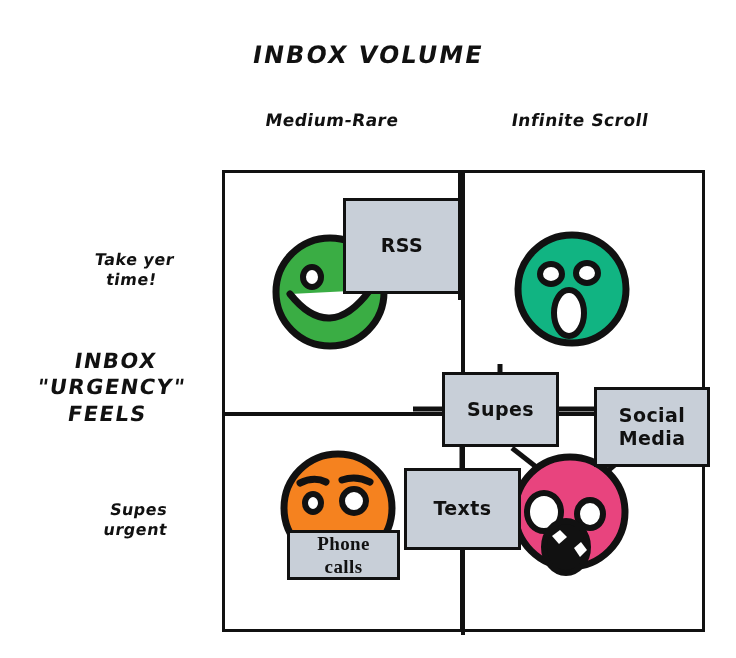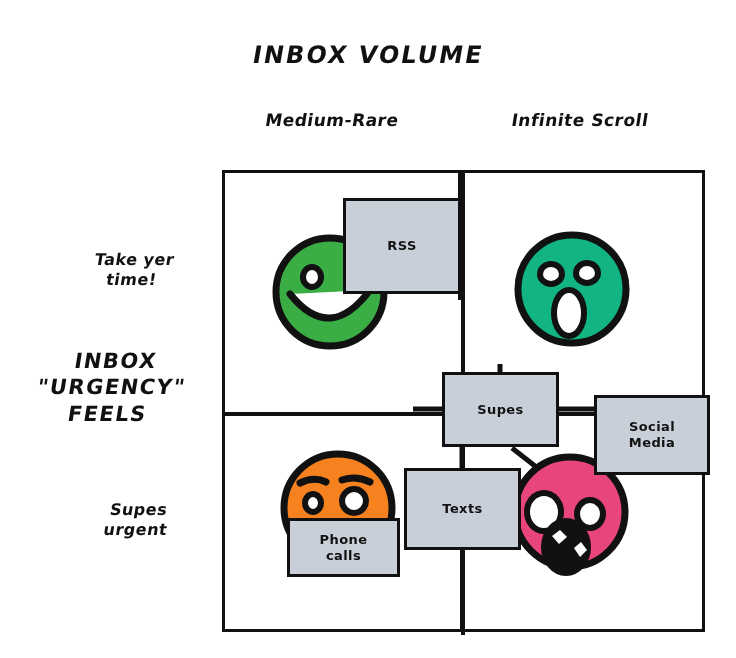--- a/index.html
+++ b/index.html
@@ -122,31 +122,31 @@
     position: absolute;
     background: #c8cfd8;
     border: 3.5px solid #111111;
     box-sizing: border-box;
     display: flex;
     align-items: center;
     justify-content: center;
     text-align: center;
     font-family: "DejaVu Sans", sans-serif;
     font-weight: 600;
-    font-size: 13px;
+    font-size: 19px;
     color: #111111;
     line-height: 1.22;
     white-space: pre-line;
     letter-spacing: 0.4px;
   }
   #label-rss          { left: 343px; top: 198px; width: 118px; height: 96px; }
   #label-email        { left: 442px; top: 372px; width: 117px; height: 75px; }
-  #label-social-media { left: 594px; top: 395px; width: 116px; height: 80px; text-align: center; }
+  #label-social-media { left: 594px; top: 387px; width: 116px; height: 80px; text-align: center; }
   #label-texts        { left: 404px; top: 468px; width: 117px; height: 82px; }
-  #label-phone-calls  { left: 287px; top: 518px; width: 113px; height: 59px; }
+  #label-phone-calls  { left: 287px; top: 530px; width: 113px; height: 50px; font-family: Liberation Serif, serif; }
 </style>
 </head>
 <body>
 
 <div class="hand" id="chart-title"><span class="inner">INBOX VOLUME</span></div>
 
 <div class="hand skew col-header" id="col-header-left">Medium-Rare</div>
 <div class="hand skew col-header" id="col-header-right">Infinite Scroll</div>
 
 <div class="hand skew" id="axis-y-top">Take yer

